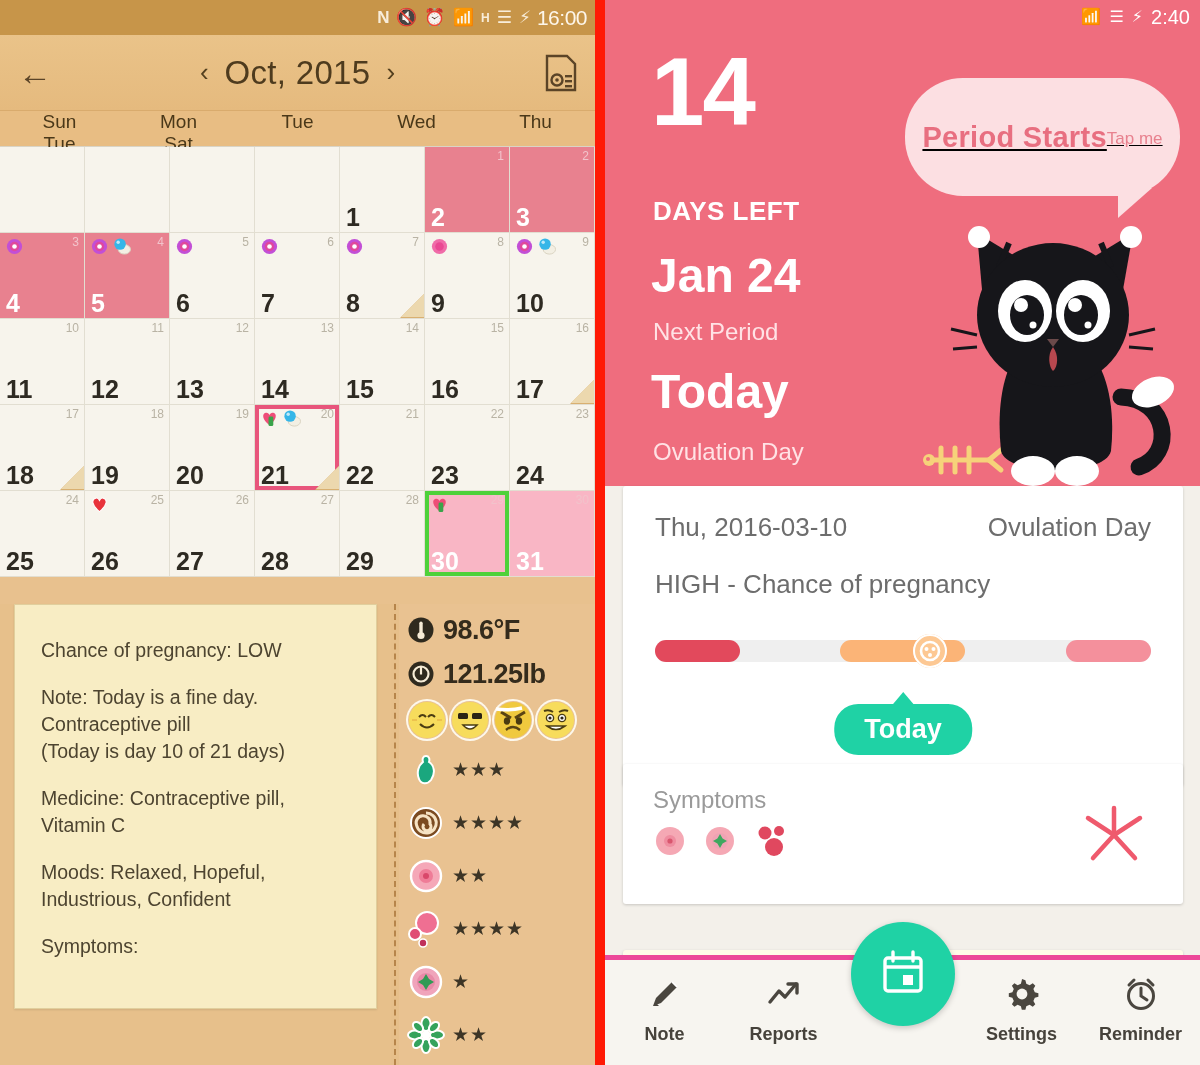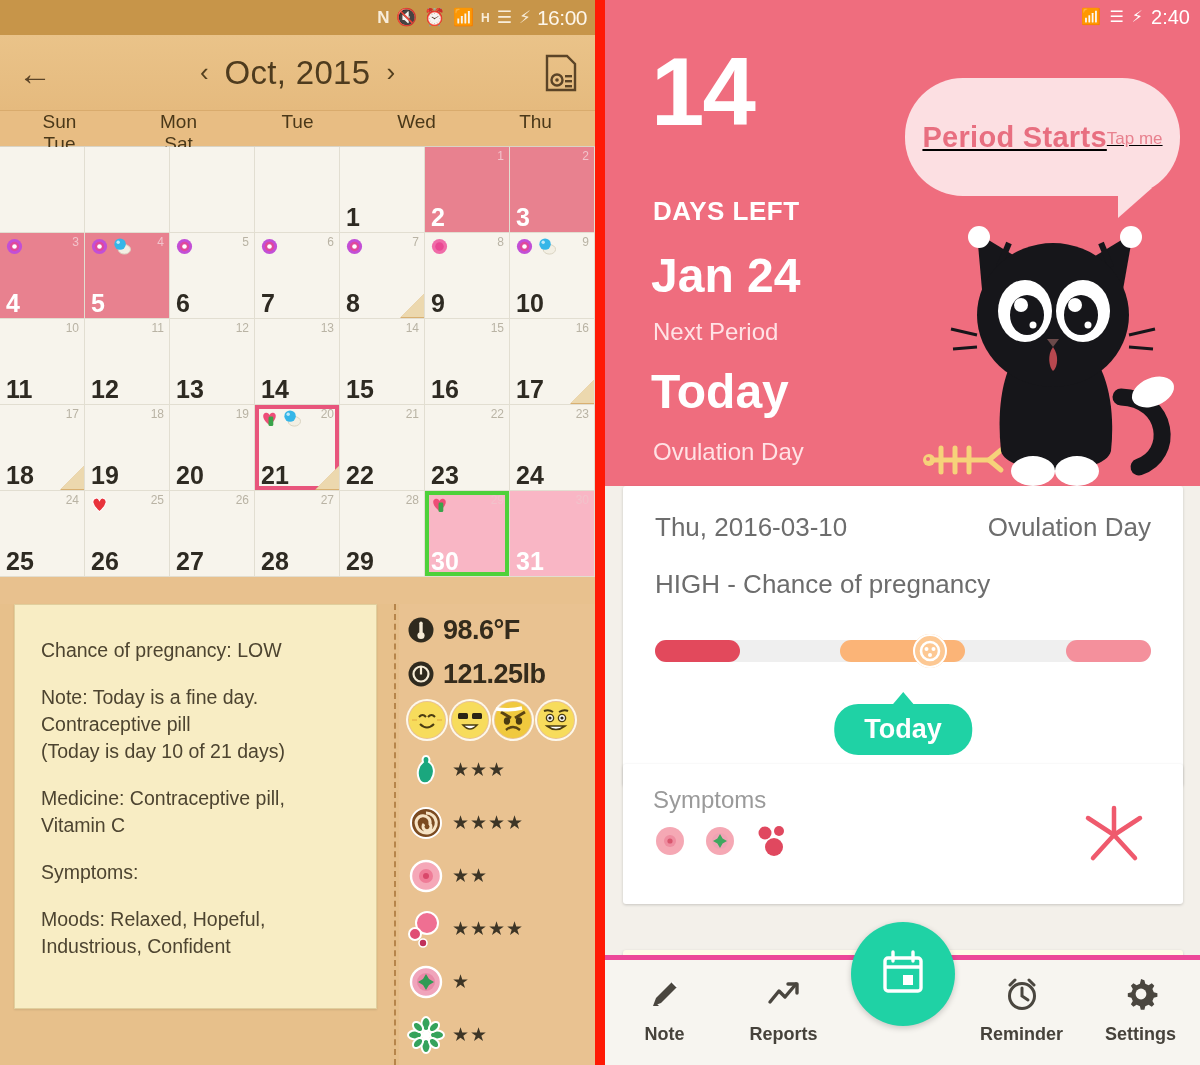--- a/index.html
+++ b/index.html
@@ -530,25 +530,25 @@
             <div class="nblock">
               <div class="nline">Note:  Today is a fine day.</div>
               <div class="nline">Contraceptive pill</div>
               <div class="nline">(Today is day 10 of 21 days)</div>
             </div>
             <div class="nblock">
               <div class="nline">Medicine:  Contraceptive pill,</div>
               <div class="nline">Vitamin C</div>
             </div>
             <div class="nblock">
-              <div class="nline">Symptoms:</div>
-            </div>
-            <div class="nblock">
               <div class="nline">Moods: Relaxed, Hopeful,</div>
               <div class="nline">Industrious, Confident</div>
+            </div>
+            <div class="nblock">
+              <div class="nline">Symptoms:</div>
             </div>
           </div>
       </div>
       <div class="dashed"></div>
       <div class="statcol">
         <div class="srow">
           <span class="circicon">
             <svg width="28" height="28" viewBox="0 0 28 28">
               <circle cx="14" cy="14" r="12.5" fill="#2f2a1e"></circle>
               <rect x="12.3" y="5.5" width="3.4" height="12" rx="1.7" fill="#f6ecd6"></rect>
@@ -827,31 +827,31 @@
               <path d="M16 6 L16 15 M36 6 L36 15" stroke="#fff" stroke-width="3.4" stroke-linecap="round"></path>
               <rect x="26" y="29" width="10" height="10" fill="#fff"></rect>
             </svg>
           </span>
         </div>
         <span class="nlabel"></span>
       </div>
       <div class="navitem">
         <span>
           <svg width="36" height="36" viewBox="0 0 36 36">
+            <path d="M18 3 l3.4 1.2 .9 3.6 3.3 1.4 3.2-1.9 2.5 2.5-1.9 3.2 1.4 3.3 3.6.9 0 3.6 -3.6.9 -1.4 3.3 1.9 3.2 -2.5 2.5 -3.2-1.9 -3.3 1.4 -.9 3.6 -3.6 0 -.9-3.6 -3.3-1.4 -3.2 1.9 -2.5-2.5 1.9-3.2 -1.4-3.3 -3.6-.9 0-3.6 3.6-.9 1.4-3.3 -1.9-3.2 2.5-2.5 3.2 1.9 3.3-1.4 .9-3.6 Z" fill="#4a463f"></path>
+            <circle cx="18" cy="18" r="5.4" fill="#f7f5f0"></circle>
+          </svg>
+        </span>
+        <span class="nlabel">Settings</span>
+      </div>
+      <div class="navitem">
+        <span>
+          <svg width="36" height="36" viewBox="0 0 36 36">
             <circle cx="18" cy="20" r="12.5" fill="none" stroke="#4a463f" stroke-width="3"></circle>
             <path d="M18 12 L18 20 L24 24" fill="none" stroke="#4a463f" stroke-width="3" stroke-linecap="round"></path>
             <path d="M6 9 L11 4 M30 9 L25 4" stroke="#4a463f" stroke-width="3" stroke-linecap="round"></path>
           </svg>
         </span>
         <span class="nlabel">Reminder</span>
       </div>
-      <div class="navitem">
-        <span>
-          <svg width="36" height="36" viewBox="0 0 36 36">
-            <path d="M18 3 l3.4 1.2 .9 3.6 3.3 1.4 3.2-1.9 2.5 2.5-1.9 3.2 1.4 3.3 3.6.9 0 3.6 -3.6.9 -1.4 3.3 1.9 3.2 -2.5 2.5 -3.2-1.9 -3.3 1.4 -.9 3.6 -3.6 0 -.9-3.6 -3.3-1.4 -3.2 1.9 -2.5-2.5 1.9-3.2 -1.4-3.3 -3.6-.9 0-3.6 3.6-.9 1.4-3.3 -1.9-3.2 2.5-2.5 3.2 1.9 3.3-1.4 .9-3.6 Z" fill="#4a463f"></path>
-            <circle cx="18" cy="18" r="5.4" fill="#f7f5f0"></circle>
-          </svg>
-        </span>
-        <span class="nlabel">Settings</span>
-      </div>
     </div>
   </div>
 </div>
 
 </body></html>

